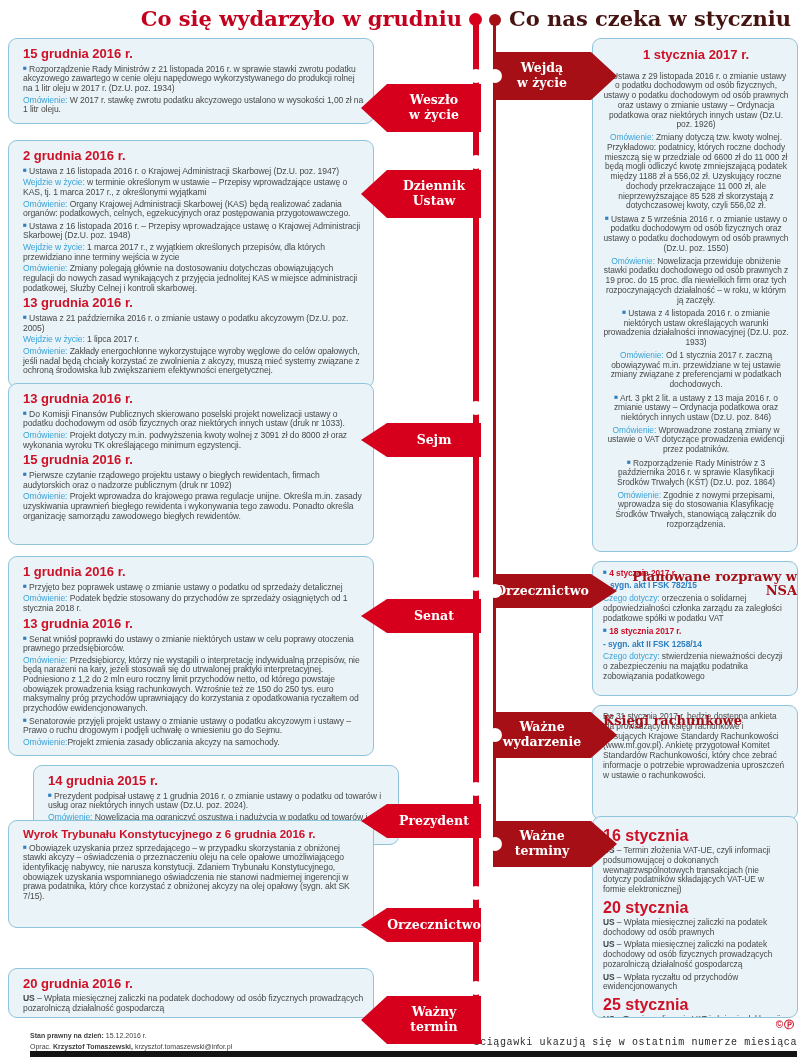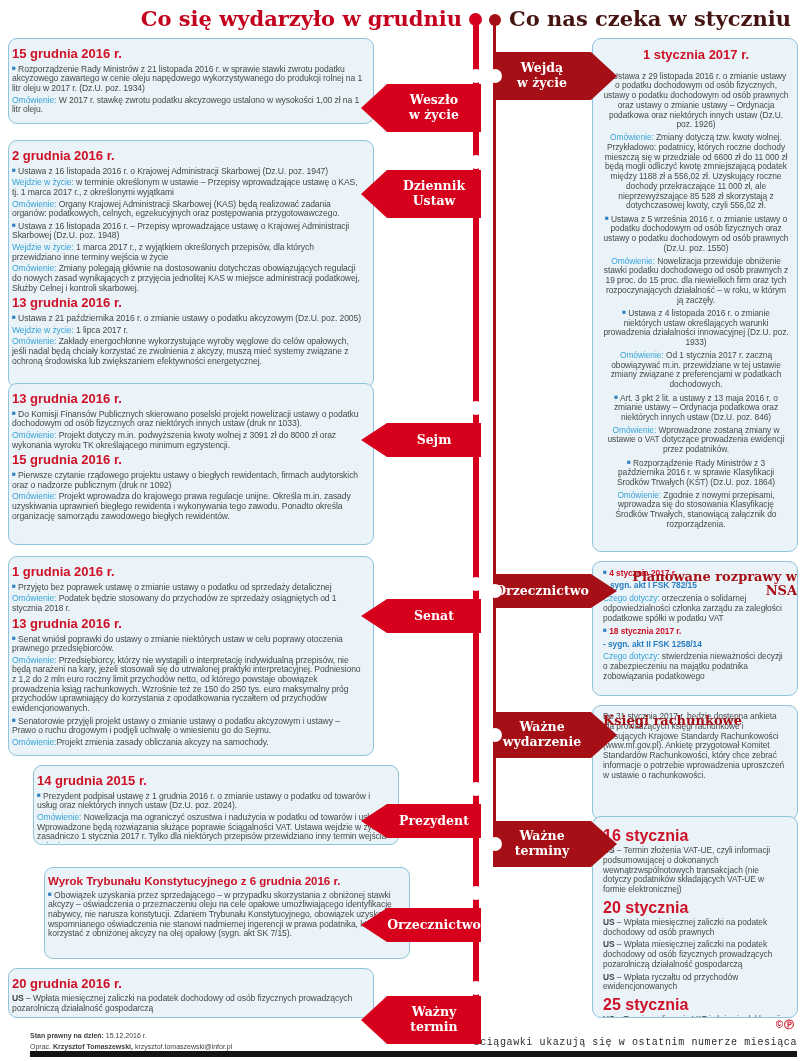--- a/index.html
+++ b/index.html
@@ -21,21 +21,21 @@
        font-size:12.5px;line-height:1.18;display:flex;flex-direction:column;justify-content:center;
        text-align:center;box-sizing:border-box;}
   .tag-left{left:361px;width:120px;background:#d6001c;padding-left:26px;
        clip-path:polygon(0% 50%,26px 0%,100% 0%,100% 100%,26px 100%);margin-top:32px;}
   .tag-right{left:493px;width:124px;background:#a50f15;padding-right:26px;
        clip-path:polygon(0% 0%,calc(100% - 26px) 0%,100% 50%,calc(100% - 26px) 100%,0% 100%);}
   .node{position:absolute;z-index:4;width:14px;height:14px;background:#fff;border-radius:50%;}
   
   .box{position:absolute;z-index:2;background:#e9f3f8;border:1px solid #90c4da;border-radius:9px;
        box-sizing:border-box;overflow:hidden;color:#4a4a48;}
-  .box-left{left:8px;width:366px;padding:5px 9px 4px 3px;}
+  .box-left{left:8px;width:366px;padding:5px 9px 4px 14px;}
   .box-right{left:592px;width:206px;padding:6px 8px 4px 10px;}
   .bh{font-weight:bold;}
   .bh.date{color:#ce1126;font-size:13px;margin:2px 0 3px;}
   .bh.gap8{margin-bottom:9px;}
   .bh.date-sm{color:#ce1126;font-size:11.5px;margin:2px 0 3px;}
   .bh.title{color:#a50f15;font-size:13px;margin:1px 0 4px;}
   .bh.sub{color:#ce1126;font-size:16px;margin:4px 0 1px;}
   .bp{margin:0 0 2px;}
   .box-left .bp{font-size:8.6px;line-height:1.13;letter-spacing:-0.1px;}
   .box-right .bp{font-size:8.4px;line-height:1.16;letter-spacing:-0.05px;margin-bottom:3px;}
@@ -150,21 +150,21 @@
         <p class="bp"><span class="bullet">■</span><span> Senat wniósł poprawki do ustawy o zmianie niektórych ustaw w celu poprawy otoczenia prawnego przedsiębiorców.</span></p>
         <p class="bp"><span class="lbl">Omówienie:</span><span> Przedsiębiorcy, którzy nie wystąpili o interpretację indywidualną przepisów, nie będą narażeni na kary, jeżeli stosowali się do utrwalonej praktyki interpretacyjnej. Podniesiono z 1,2 do 2 mln euro roczny limit przychodów netto, od którego powstaje obowiązek prowadzenia ksiąg rachunkowych. Wzrośnie też ze 150 do 250 tys. euro maksymalny próg przychodów uprawniający do korzystania z opodatkowania ryczałtem od przychodów ewidencjonowanych.</span></p>
         <p class="bp"><span class="bullet">■</span><span> Senatorowie przyjęli projekt ustawy o zmianie ustawy o podatku akcyzowym i ustawy – Prawo o ruchu drogowym i podjęli uchwałę o wniesieniu go do Sejmu.</span></p>
         <p class="bp"><span class="lbl">Omówienie:</span><span>Projekt zmienia zasady obliczania akcyzy na samochody.</span></p>
       </div>
       <div class="box box-left" style="top: 765px; height: 80px; margin-left: 25px;">
         <div class="bh date">14 grudnia 2015 r.</div>
         <p class="bp"><span class="bullet">■</span><span> Prezydent podpisał ustawę z 1 grudnia 2016 r. o zmianie ustawy o podatku od towarów i usług oraz niektórych innych ustaw (Dz.U. poz. 2024).</span></p>
         <p class="bp"><span class="lbl">Omówienie:</span><span> Nowelizacja ma ograniczyć oszustwa i nadużycia w podatku od towarów i usług. Wprowadzone będą rozwiązania służące poprawie ściągalności VAT. Ustawa wejdzie w życie zasadniczo 1 stycznia 2017 r. Tylko dla niektórych przepisów przewidziano inny termin wejścia w życie.</span></p>
       </div>
-      <div class="box box-left" style="top: 867px; height: 92px; margin-left: 36px;">
+      <div class="box box-left" style="top: 820px; height: 108px;">
         <div class="bh date-sm">Wyrok Trybunału Konstytucyjnego z 6 grudnia 2016 r.</div>
         <p class="bp"><span class="bullet">■</span><span> Obowiązek uzyskania przez sprzedającego – w przypadku skorzystania z obniżonej stawki akcyzy – oświadczenia o przeznaczeniu oleju na cele opałowe umożliwiającego identyfikację nabywcy, nie narusza konstytucji. Zdaniem Trybunału Konstytucyjnego, obowiązek uzyskania wspomnianego oświadczenia nie stanowi nadmiernej ingerencji w prawa podatnika, który chce korzystać z obniżonej akcyzy na olej opałowy (sygn. akt SK 7/15).</span></p>
       </div>
       <div class="box box-left" style="top: 968px; height: 50px;">
         <div class="bh date">20 grudnia 2016 r.</div>
         <p class="bp"><span class="bold">US</span><span> – Wpłata miesięcznej zaliczki na podatek dochodowy od osób fizycznych prowadzących pozarolniczą działalność gospodarczą</span></p>
       </div>
       <div class="box box-right" style="top: 38px; height: 514px; text-align: center;">
         <div class="bh date gap8">1 stycznia 2017 r.</div>
         <p class="bp"><span class="bullet">■</span><span> Ustawa z 29 listopada 2016 r. o zmianie ustawy o podatku dochodowym od osób fizycznych, ustawy o podatku dochodowym od osób prawnych oraz ustawy o zmianie ustawy – Ordynacja podatkowa oraz niektórych innych ustaw (Dz.U. poz. 1926)</span></p>

